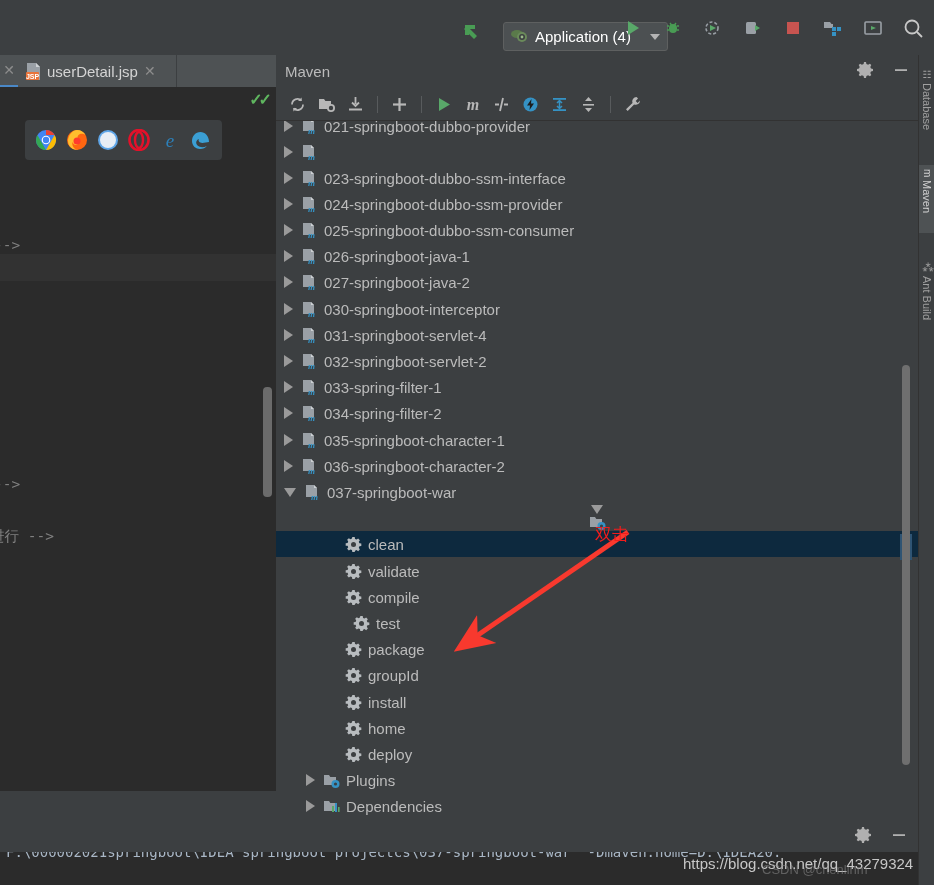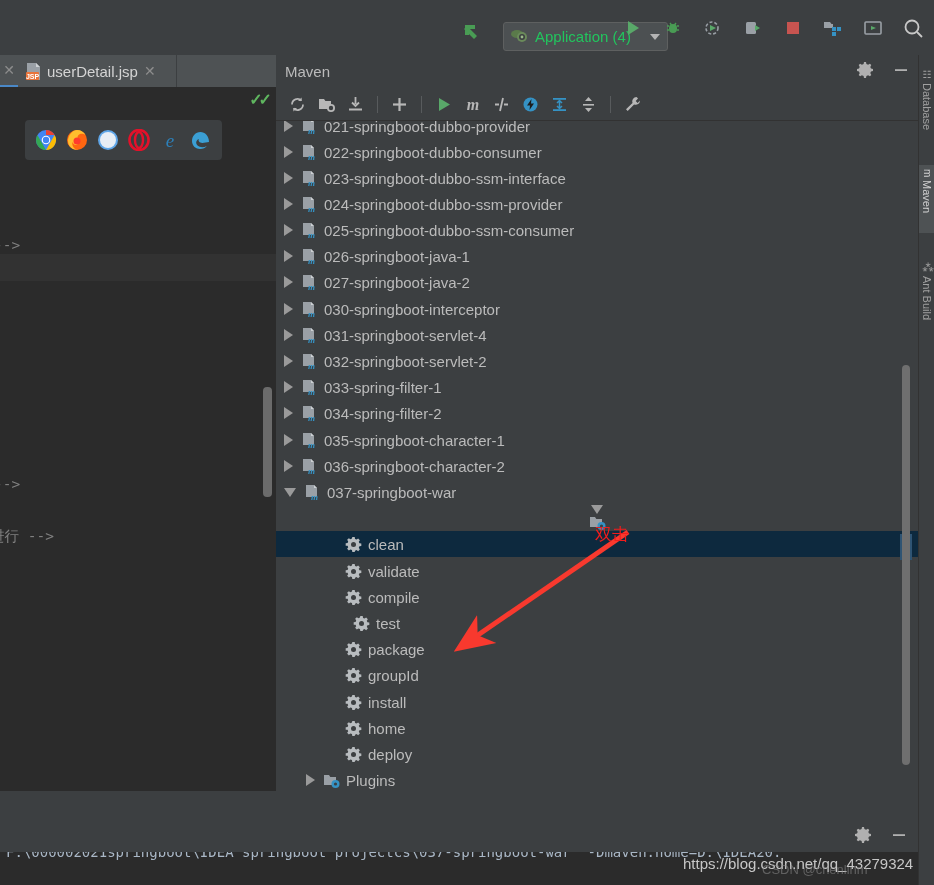--- a/index.html
+++ b/index.html
@@ -21,21 +21,21 @@
     display: flex; align-items: center; gap: 14px; padding-right: 8px;
   }
   .green-arrow {
     position: absolute; left: 462px; top: 22px; width: 28px; height: 26px;
   }
   .runconfig {
     position: absolute; left: 503px; top: 22px;
     height: 29px; width: 165px;
     background: #4c5052; border: 1px solid #5e6060; border-radius: 3px;
     display: flex; align-items: center; gap: 6px; padding: 0 7px;
-    color: #22c55e; font-size: 15px;
+    color: #ffffff; font-size: 15px;
   }
   .runconfig .label { flex: 1; white-space: nowrap; }
   .caret-down {
     width: 0; height: 0; border-left: 5px solid transparent;
     border-right: 5px solid transparent; border-top: 6px solid #b4b4b4;
   }
   .tbtn { width: 26px; height: 26px; display: flex; align-items: center; justify-content: center; }
 
   
   .tabbar {
@@ -462,21 +462,20 @@
         </div>
         <div class="tnode" style="top: 18px;">
           <span style="width: 8px; flex-shrink: 0;"></span>
           <span class="tri"></span>
           <span style="width: 8px; flex-shrink: 0;"></span>
           <span class="micon"><svg width="17" height="17" viewBox="0 0 17 17">
               <path d="M2 1h8l3 3v9H2z" fill="#9aa0a6"></path>
               <path d="M10 1l3 3h-3z" fill="#cdd1d4"></path>
               <text x="7" y="16" font-size="9" font-style="italic" font-weight="bold" font-family="Liberation Serif" fill="#3592c4">m</text>
             </svg></span>
-          <span class="tlabel">022-springboot-dubbo-consumer</span>
         </div>
         <div class="tnode" style="top: 44px;">
           <span style="width: 8px; flex-shrink: 0;"></span>
           <span class="tri"></span>
           <span style="width: 8px; flex-shrink: 0;"></span>
           <span class="micon"><svg width="17" height="17" viewBox="0 0 17 17">
               <path d="M2 1h8l3 3v9H2z" fill="#9aa0a6"></path>
               <path d="M10 1l3 3h-3z" fill="#cdd1d4"></path>
               <text x="7" y="16" font-size="9" font-style="italic" font-weight="bold" font-family="Liberation Serif" fill="#3592c4">m</text>
             </svg></span>
@@ -718,20 +717,32 @@
         <div class="tnode" style="top: 646px;">
           <span style="width: 30px; flex-shrink: 0;"></span>
           <span class="tri"></span>
           <span style="width: 8px; flex-shrink: 0;"></span>
           <span class="micon"><svg width="17" height="17" viewBox="0 0 17 17">
               <path d="M1 3h5l1.3 2H13v8H1z" fill="#9aa0a6"></path>
               <circle cx="12.5" cy="12" r="4" fill="#3592c4"></circle>
               <circle cx="12.5" cy="12" r="1.6" fill="#3c3f41"></circle>
             </svg></span>
           <span class="tlabel">Plugins</span>
+        </div>
+        <div class="tnode" style="top: 672px;">
+          <span style="width: 30px; flex-shrink: 0;"></span>
+          <span class="tri"></span>
+          <span style="width: 8px; flex-shrink: 0;"></span>
+          <span class="micon"><svg width="17" height="17" viewBox="0 0 17 17">
+              <path d="M1 3h5l1.3 2H12v8H1z" fill="#9aa0a6"></path>
+              <rect x="9" y="8" width="2" height="6" fill="#59a869"></rect>
+              <rect x="12" y="5" width="2" height="9" fill="#3592c4"></rect>
+              <rect x="15" y="9" width="1.6" height="5" fill="#59a869"></rect>
+            </svg></span>
+          <span class="tlabel">Dependencies</span>
         </div>
       </div>
 
     <div class="tree-scroll-sel"></div>
     <div class="tree-scroll"></div>
   </div>
 
   <div class="anno-arrow">
     <svg width="200" height="140" viewBox="0 0 200 140">
       <defs>

